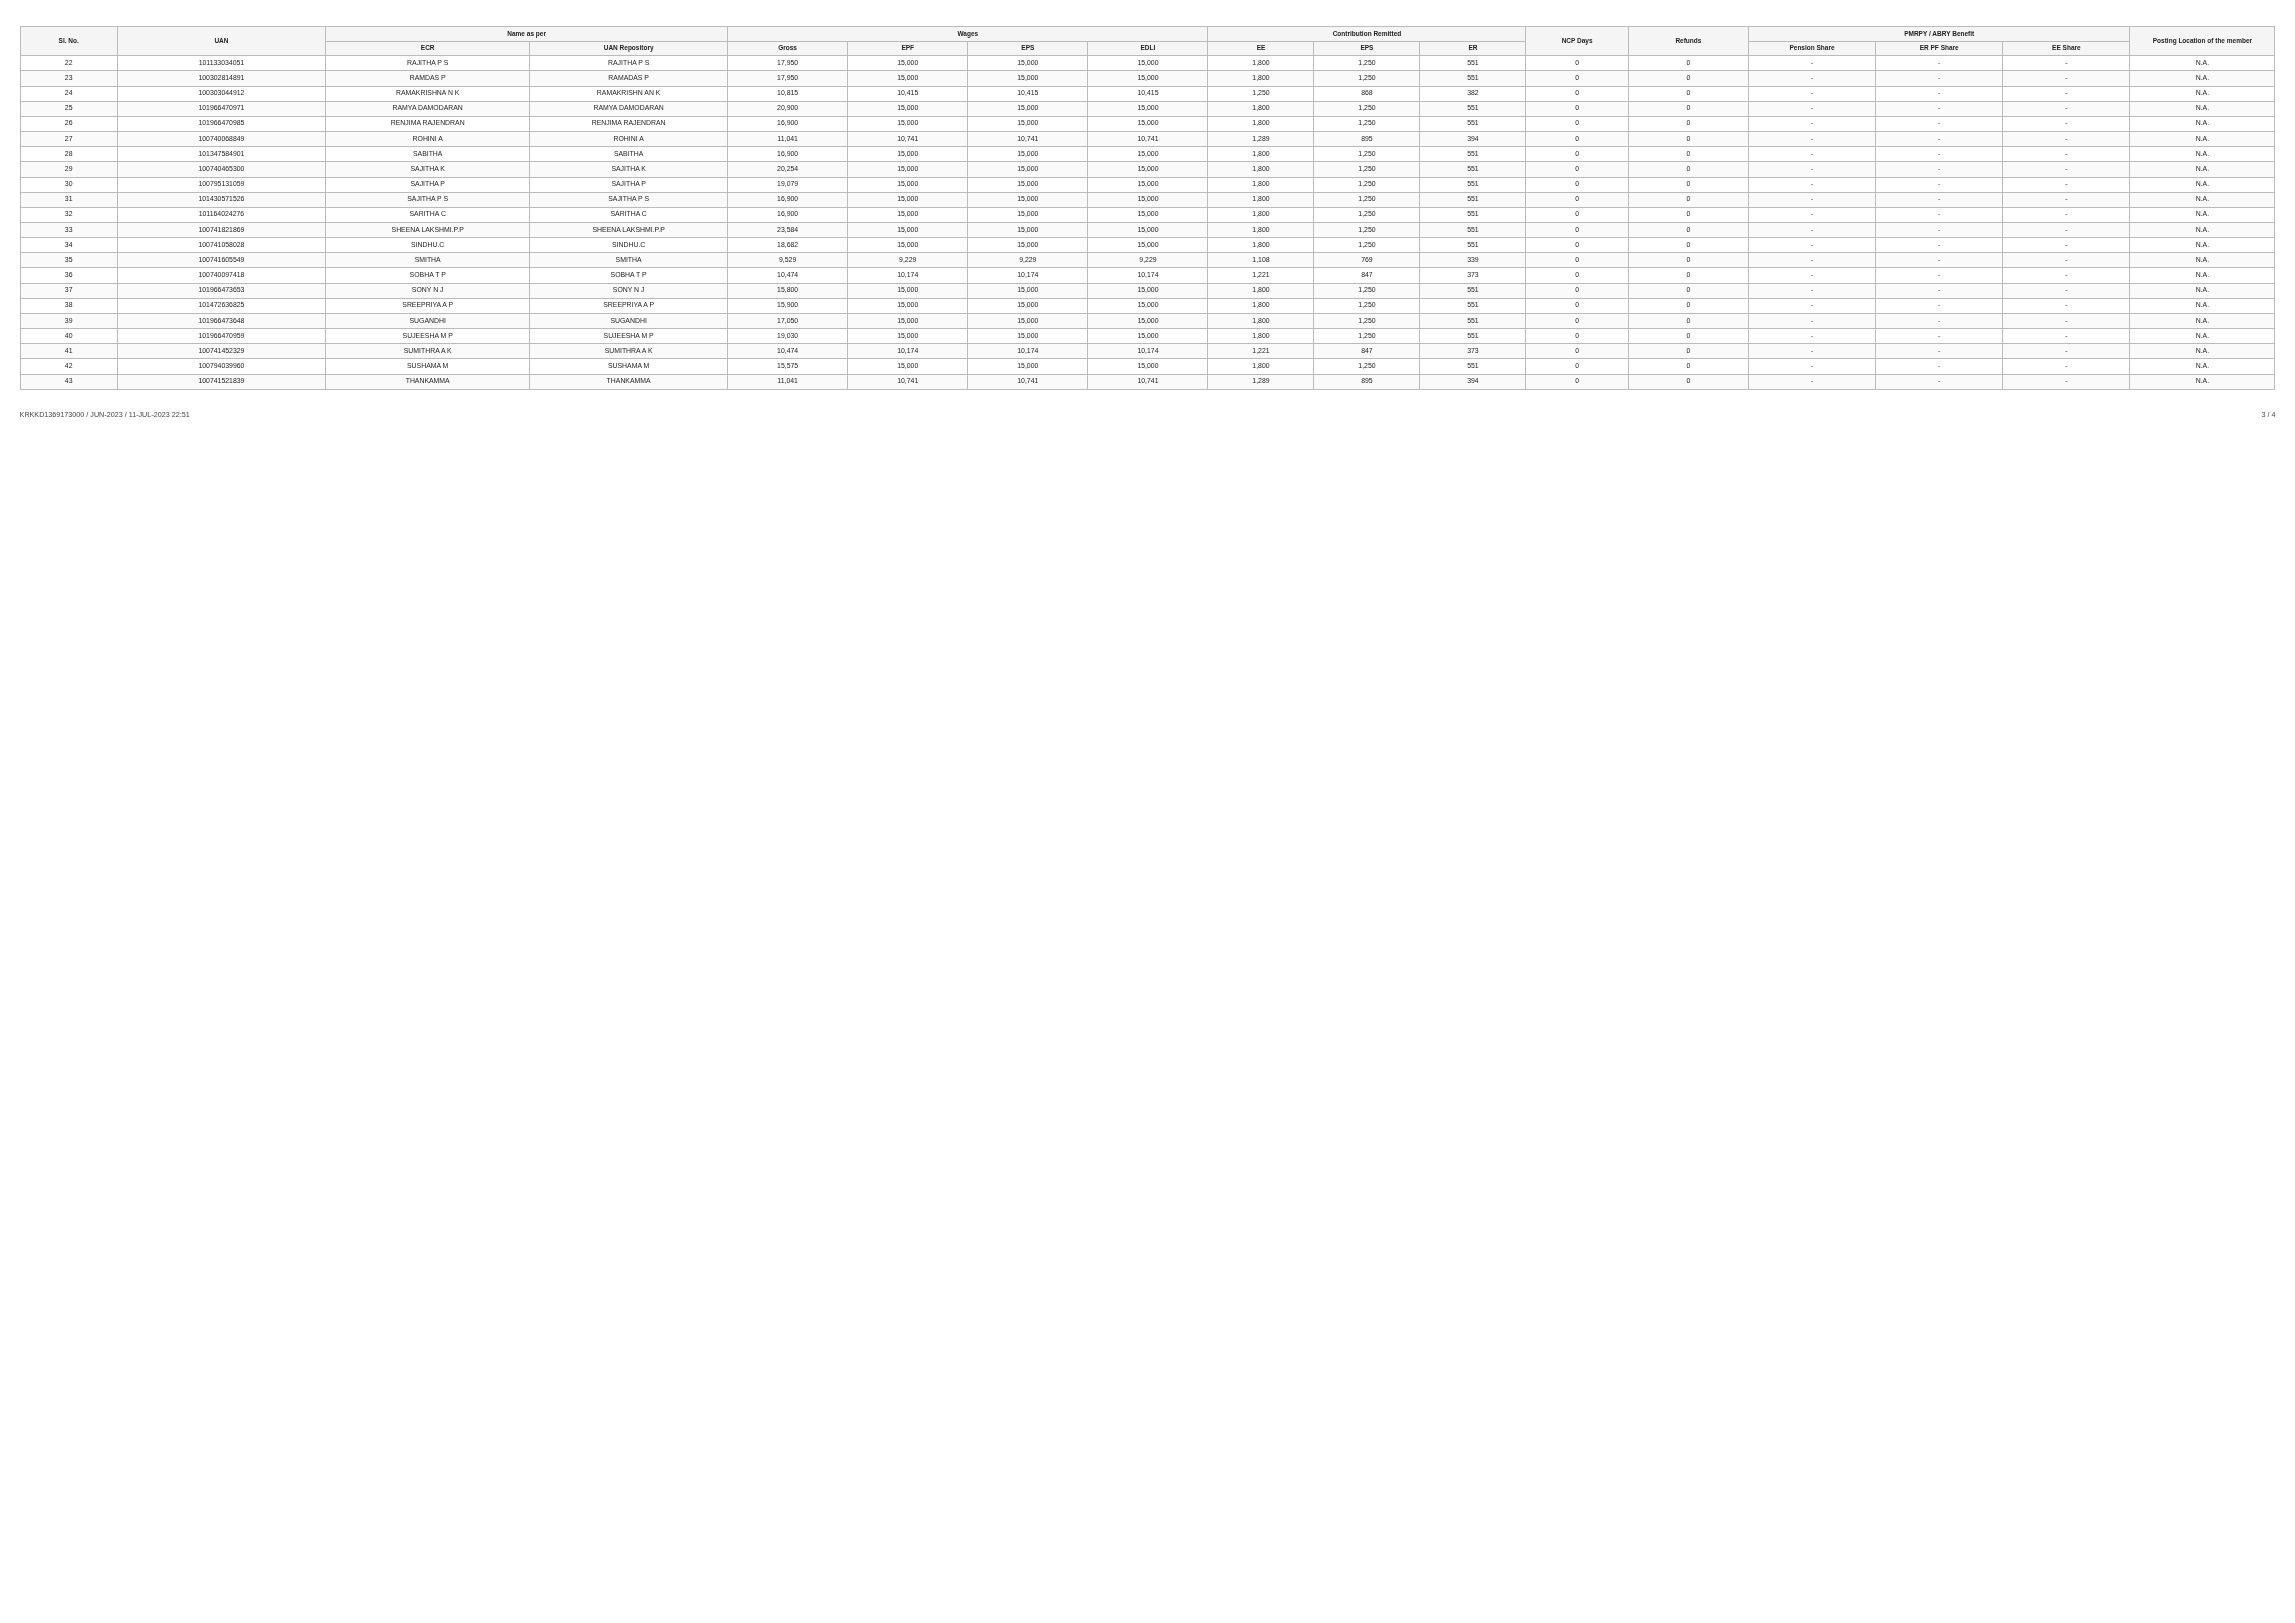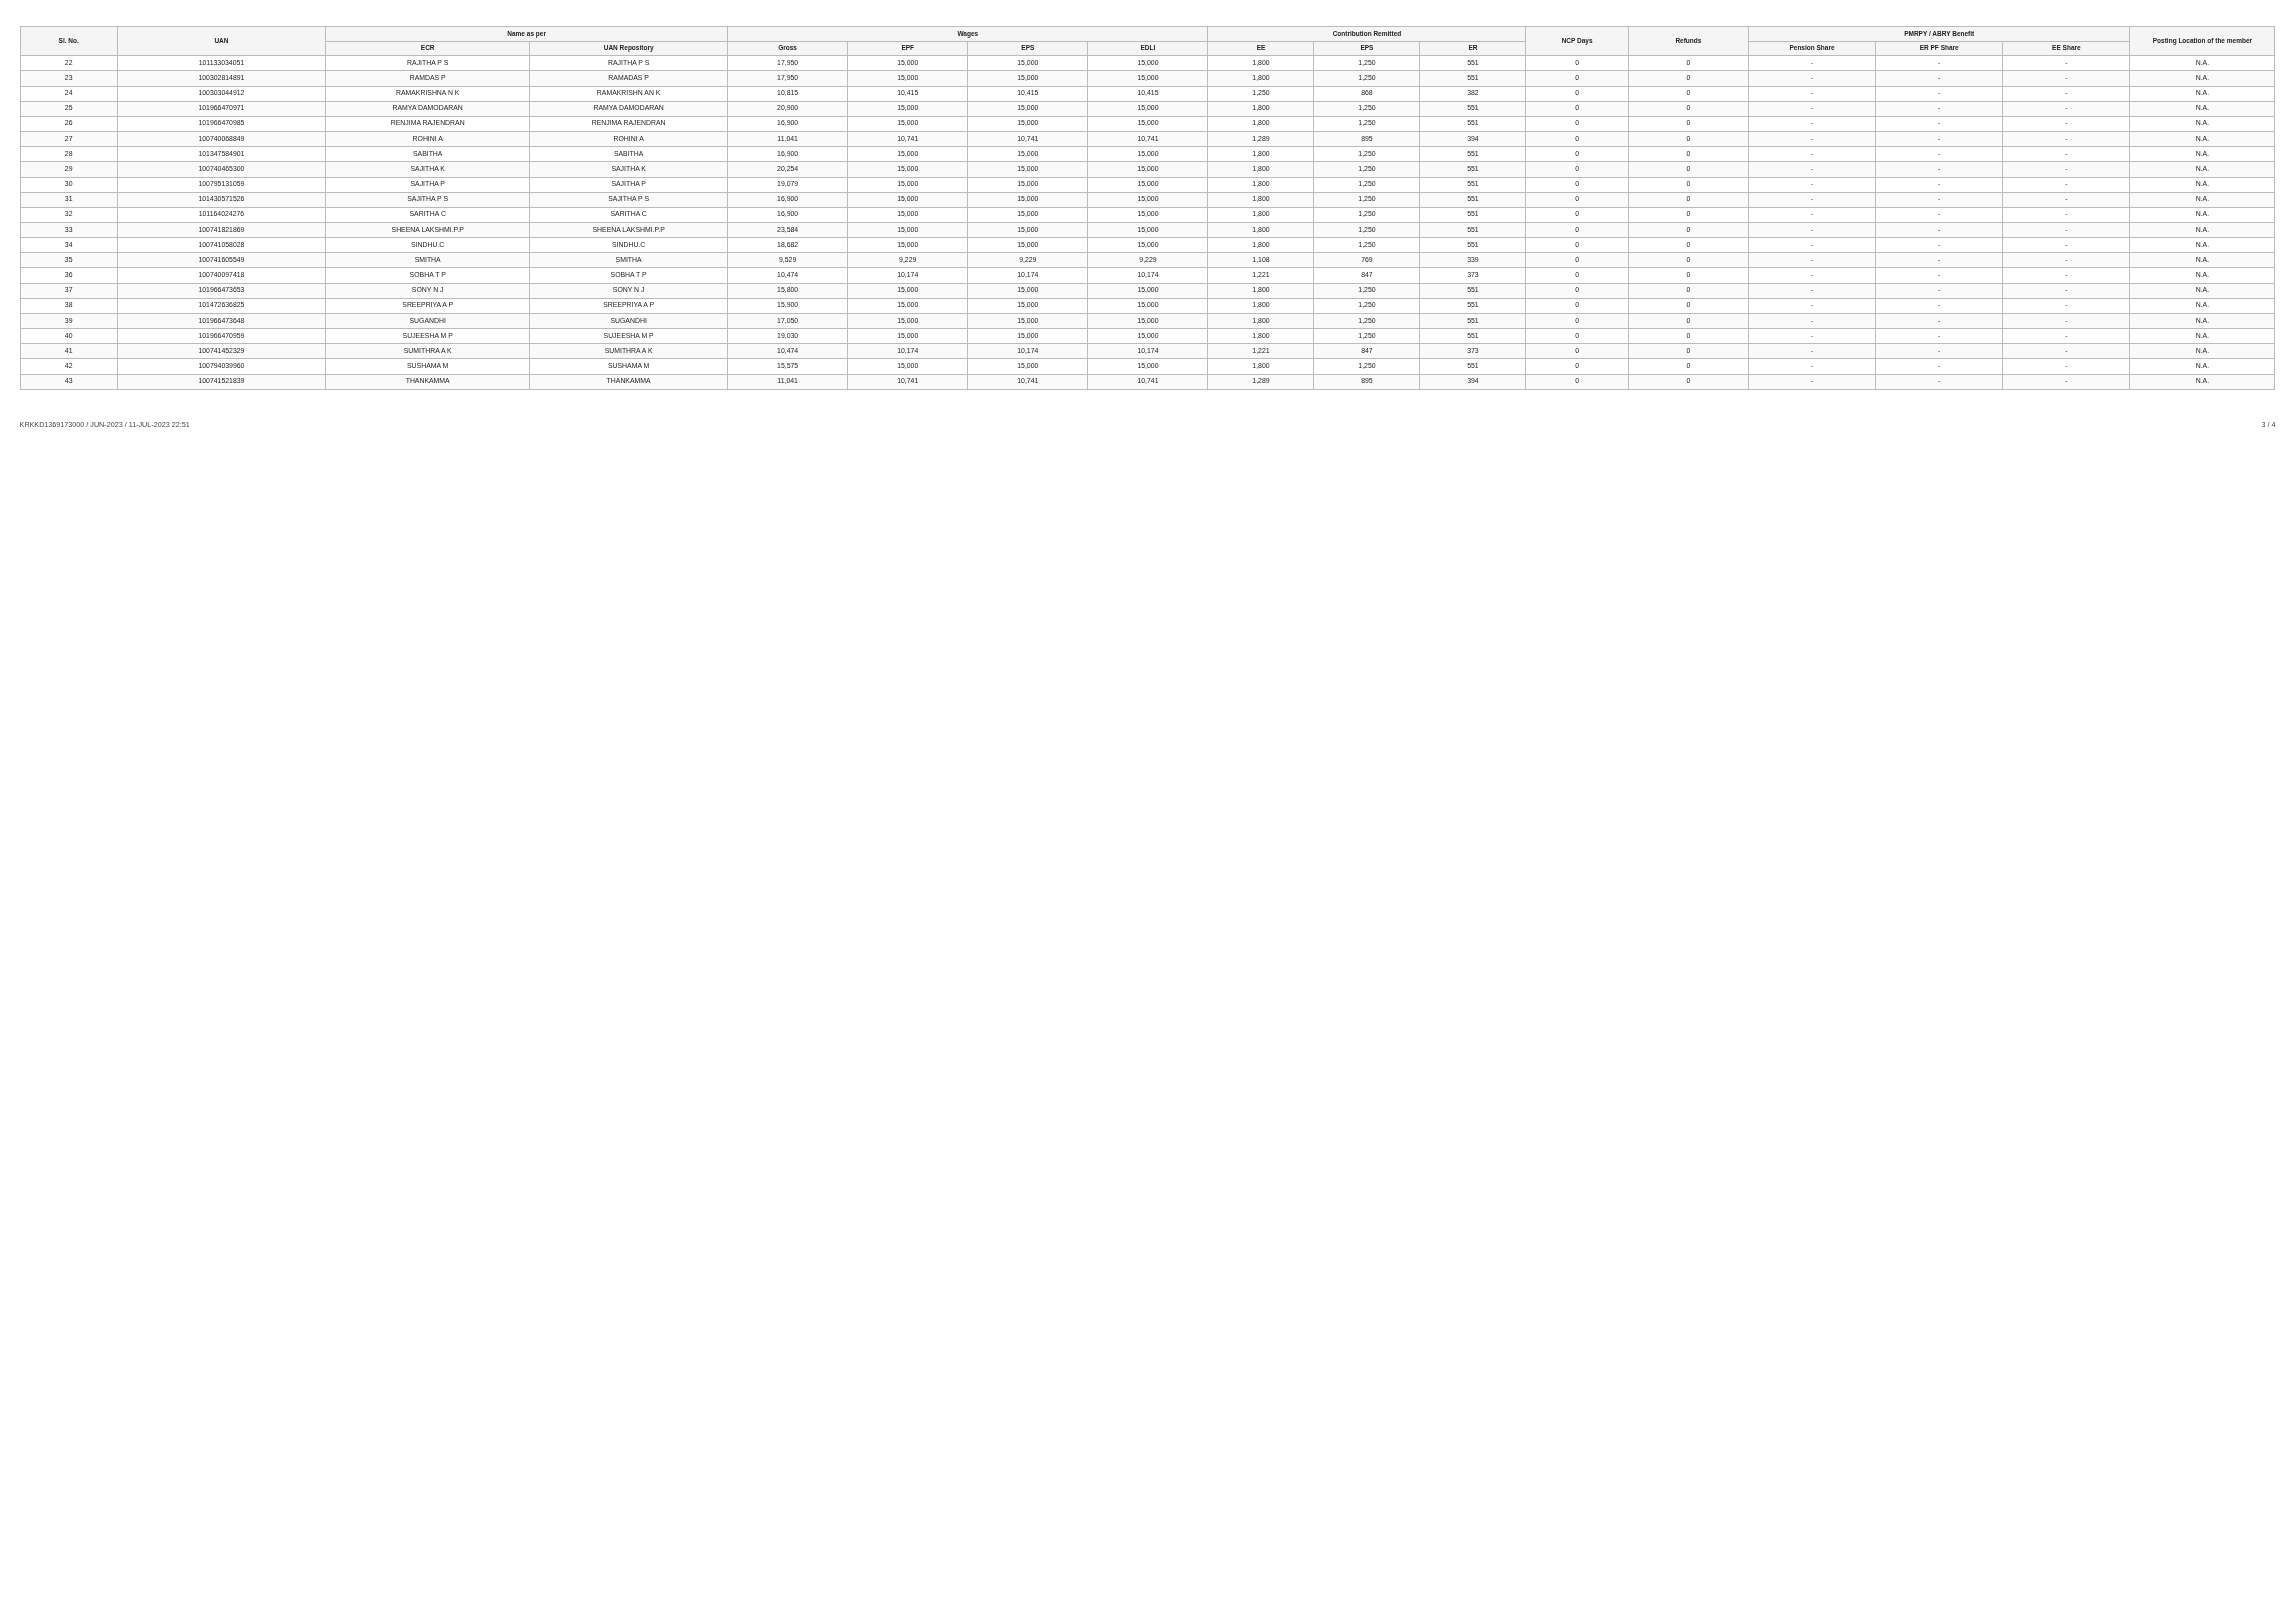--- a/index.html
+++ b/index.html
@@ -47,21 +47,21 @@
     .col-er { width: 30px; }
     .col-ncp { width: 29px; }
     .col-refunds { width: 34px; }
     .col-pension { width: 36px; }
     .col-erpf { width: 36px; }
     .col-eeshare { width: 36px; }
     .col-posting { width: 41px; }
     tr:nth-child(even) td { background: #fafafa; }
     tr:nth-child(odd) td { background: #fff; }
     .footer {
-      margin-top: 30px;
+      margin-top: 20px;
       display: flex;
       justify-content: space-between;
       font-size: 7.2px;
       color: #444;
     }
   </style>
 </head>
 <body>
 
 <div class="table-container">

